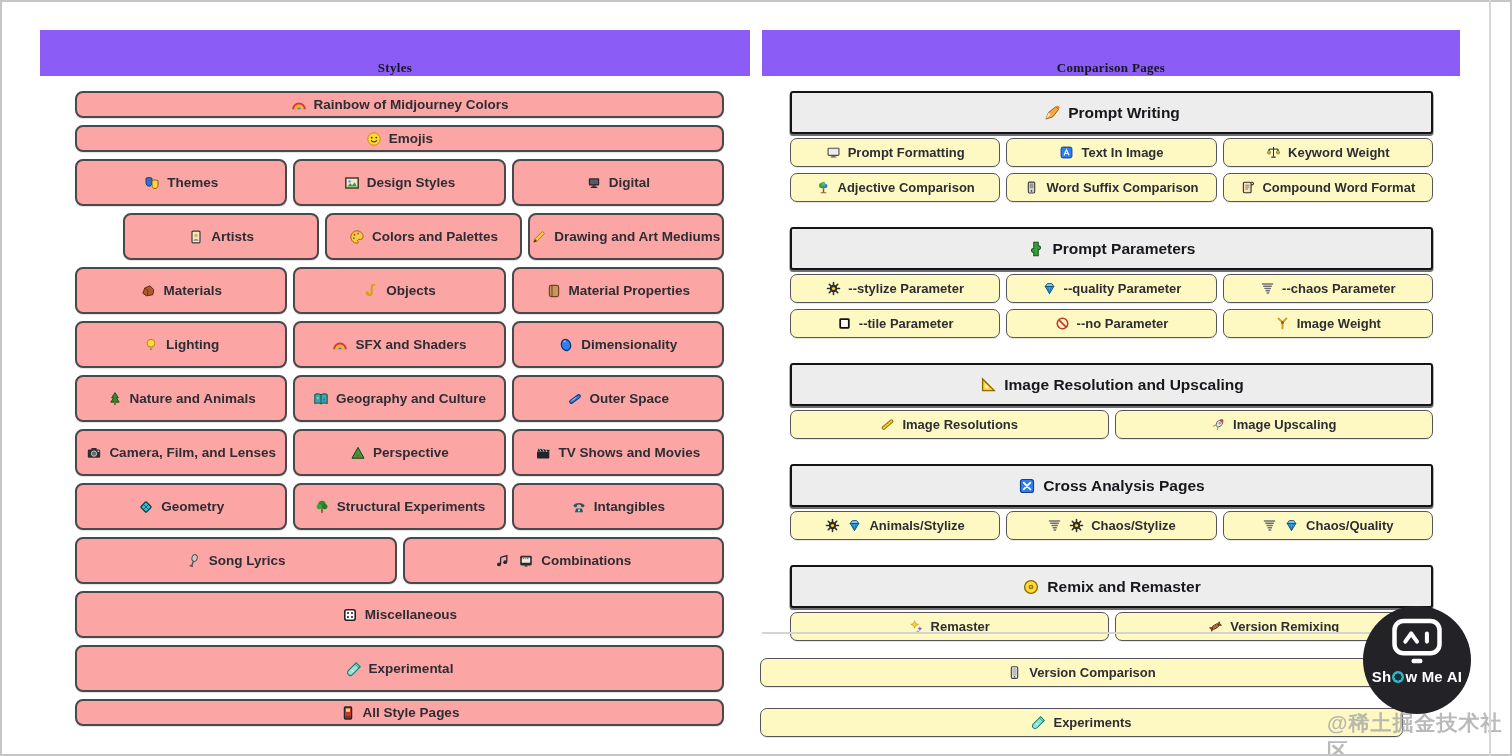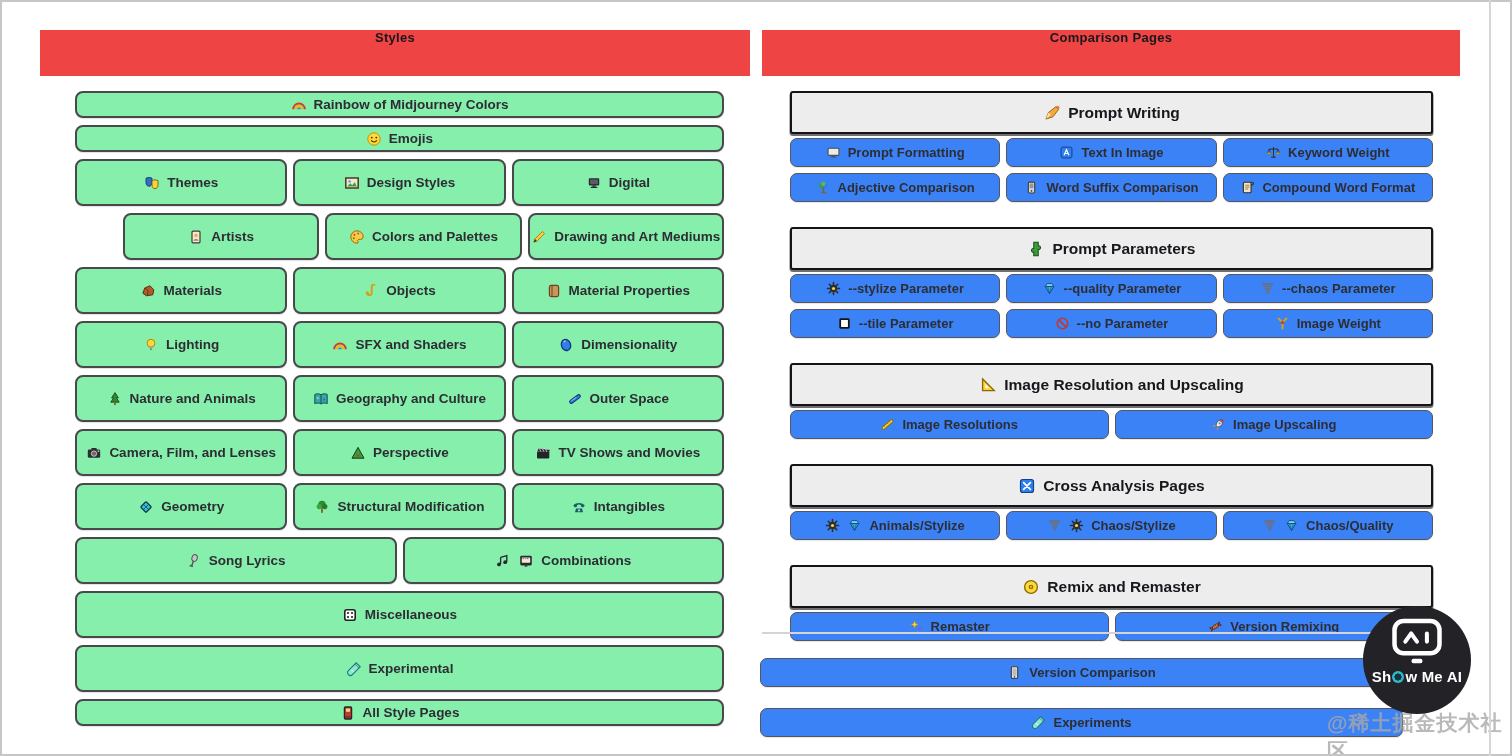--- a/index.html
+++ b/index.html
@@ -1,49 +1,49 @@
 <!DOCTYPE html>
 <html><head>
 <meta charset="utf-8">
 <style>
   html,body{margin:0;padding:0}
   body{width:1512px;height:756px;position:relative;background:#fff;overflow:hidden;
        font-family:"Liberation Sans",sans-serif;}
   .frame{position:absolute;inset:0;border:2px solid #c6c6c6;pointer-events:none;z-index:70}
   .edge-line{position:absolute;top:0;bottom:0;left:1489px;width:2px;background:#d6d6d6;z-index:71}
 
-  .panel-header{position:absolute;top:30px;height:46px;background:#ef4444;
-    display:flex;align-items:flex-start;justify-content:center;
-    font-family:Liberation Sans, sans-serif;font-weight:bold;font-size:13px;
+  .panel-header{position:absolute;top:30px;height:46px;background:#8b5cf6;
+    display:flex;align-items:flex-end;justify-content:center;
+    font-family:Liberation Serif, serif;font-weight:bold;font-size:13px;
     color:#17171c;letter-spacing:.3px}
   .left-h{left:40px;width:710px}
   .right-h{left:762px;width:698px}
 
   #left-grid{position:absolute;left:75px;top:91px;width:649px;
     display:flex;flex-direction:column;gap:7px}
   .lrow{display:grid;gap:6px}
   .lrow.sm{height:27px}
   .lrow.lg{height:47px}
 
   .btn{display:flex;align-items:center;justify-content:center;gap:7px;
     cursor:pointer;white-space:nowrap}
-  .left-btn{background:#86efac;border:2px solid #48484d;border-radius:8px;
+  .left-btn{background:#fca5a5;border:2px solid #48484d;border-radius:8px;
     font-size:13.5px;font-weight:600;color:#2d2d33;box-shadow:0 1px 1px rgba(0,0,0,.12)}
   .icon{display:flex;align-items:center}
   .icon svg{display:block}
   .lbl{line-height:1}
 
   #right-sections{position:absolute;left:790px;top:91px;width:643px}
   .section{margin-bottom:25px}
   .btn.big{height:39px;background:#ededee;border:2.5px solid #141418;border-radius:3px;
     font-size:15.5px;font-weight:700;color:#17171c;margin-bottom:4px;
     box-shadow:0 1.5px 0 .5px rgba(15,15,20,.6)}
   .rows{display:flex;flex-direction:column;gap:6px}
   .rrow{display:grid;gap:6px}
-  .btn.small{height:27px;background:#3b82f6;border:1.5px solid #55555b;border-radius:7px;
+  .btn.small{height:27px;background:#fef9c3;border:1.5px solid #55555b;border-radius:7px;
     font-size:13px;font-weight:600;color:#2d2d33;box-shadow:0 1px 1px rgba(0,0,0,.1)}
 
   .divider{position:absolute;left:762px;top:632px;width:698px;height:2px;background:#d4d4d4}
   #right-footer{position:absolute;left:760px;top:658px;width:643px;
     display:flex;flex-direction:column;gap:21px}
 
   .watermark{position:absolute;left:1363px;top:606px;width:108px;height:108px;border-radius:50%;
     background:#222227;display:flex;flex-direction:column;align-items:center;z-index:60}
   .robot{margin-top:12px}
   .brand{color:#fff;font-weight:bold;font-size:15px;margin-top:1px;display:flex;
@@ -293,21 +293,21 @@
         </div>
         <div class="btn left-btn">
           <span class="icon">
             <svg viewBox="0 0 16 16" width="16" height="16">
               <circle cx="8" cy="5.6" r="3.8" fill="#2e8b2e"></circle>
               <circle cx="5.2" cy="7.6" r="2.6" fill="#3aa63a"></circle>
               <circle cx="10.8" cy="7.6" r="2.6" fill="#277a27"></circle>
               <rect x="7.1" y="9.4" width="1.8" height="4.4" fill="#8b5a2b"></rect>
             </svg>
           </span>
-          <span class="lbl">Structural Modification</span>
+          <span class="lbl">Structural Experiments</span>
         </div>
         <div class="btn left-btn">
           <span class="icon">
             <svg viewBox="0 0 16 16" width="16" height="16">
               <path d="M2.2 6.4C5.6 3.2 10.4 3.2 13.8 6.4l-1.7 2-2.2-1V5.9a6.7 6.7 0 0 0-3.8 0v1.5l-2.2 1z" fill="#1d5c66"></path>
               <path d="M5 9.6h6l1 3.6H4z" fill="#1d5c66"></path>
               <circle cx="8" cy="11.4" r="1.1" fill="#9fe3da"></circle>
             </svg>
           </span>
           <span class="lbl">Intangibles</span>

